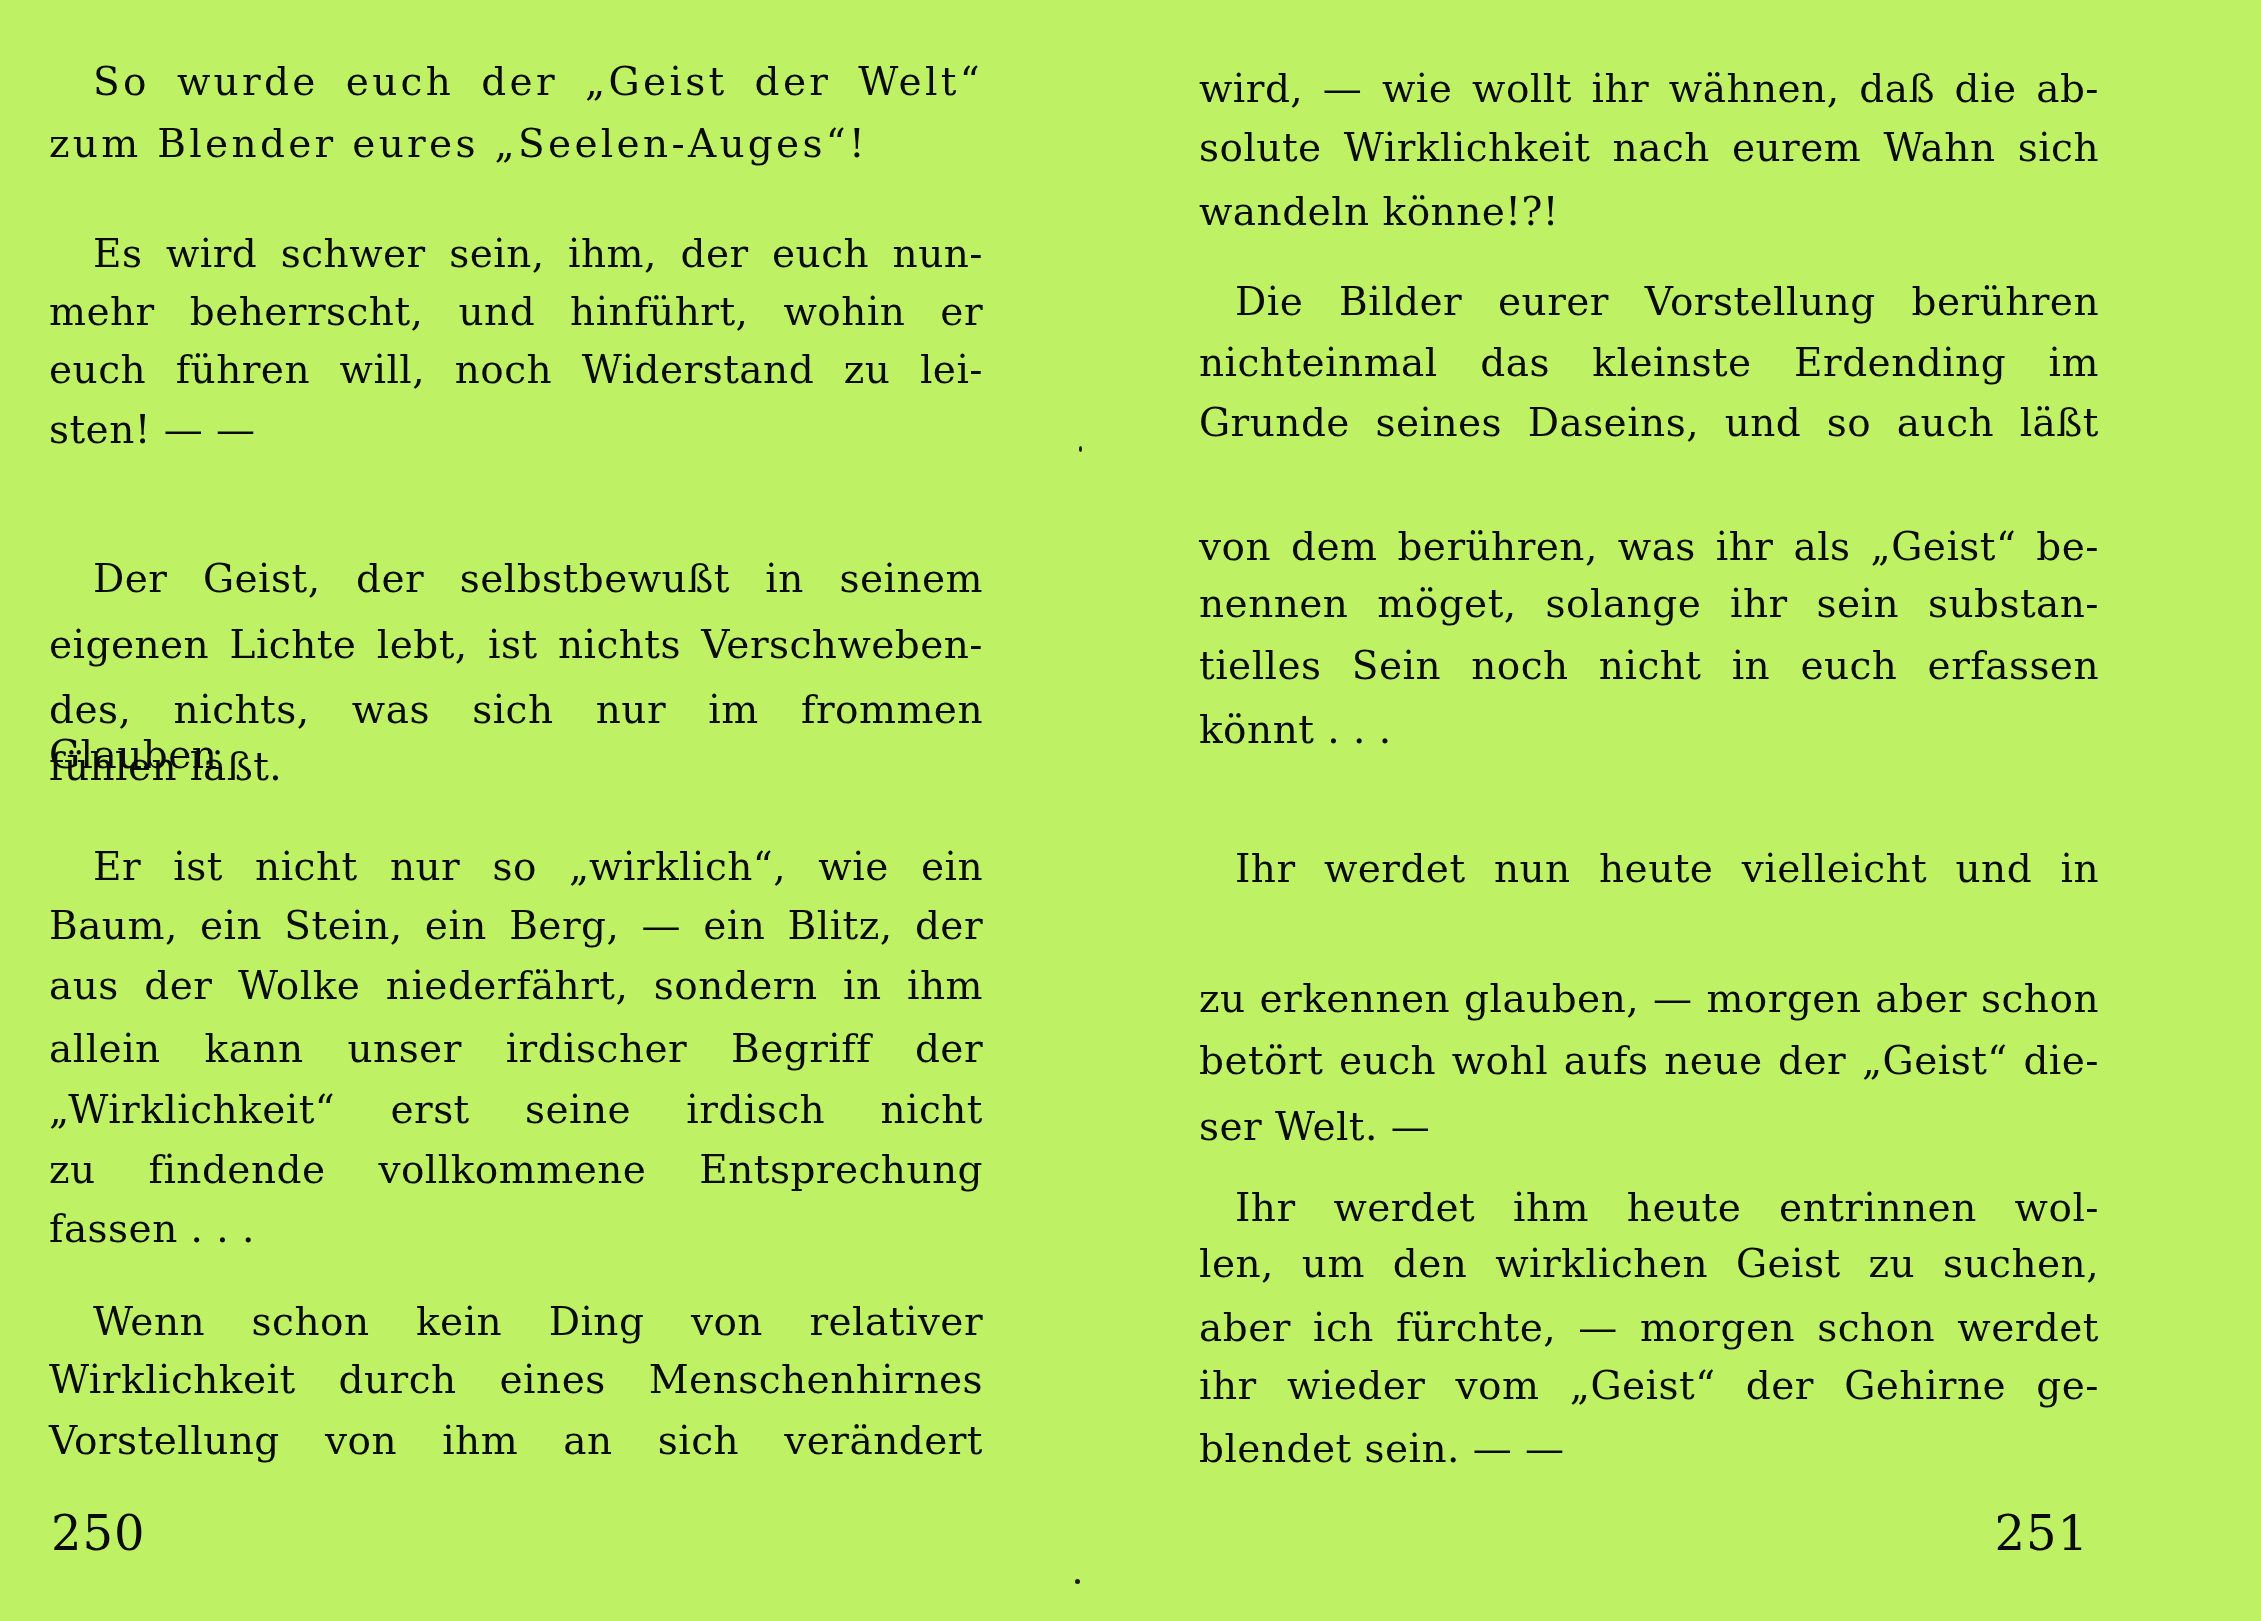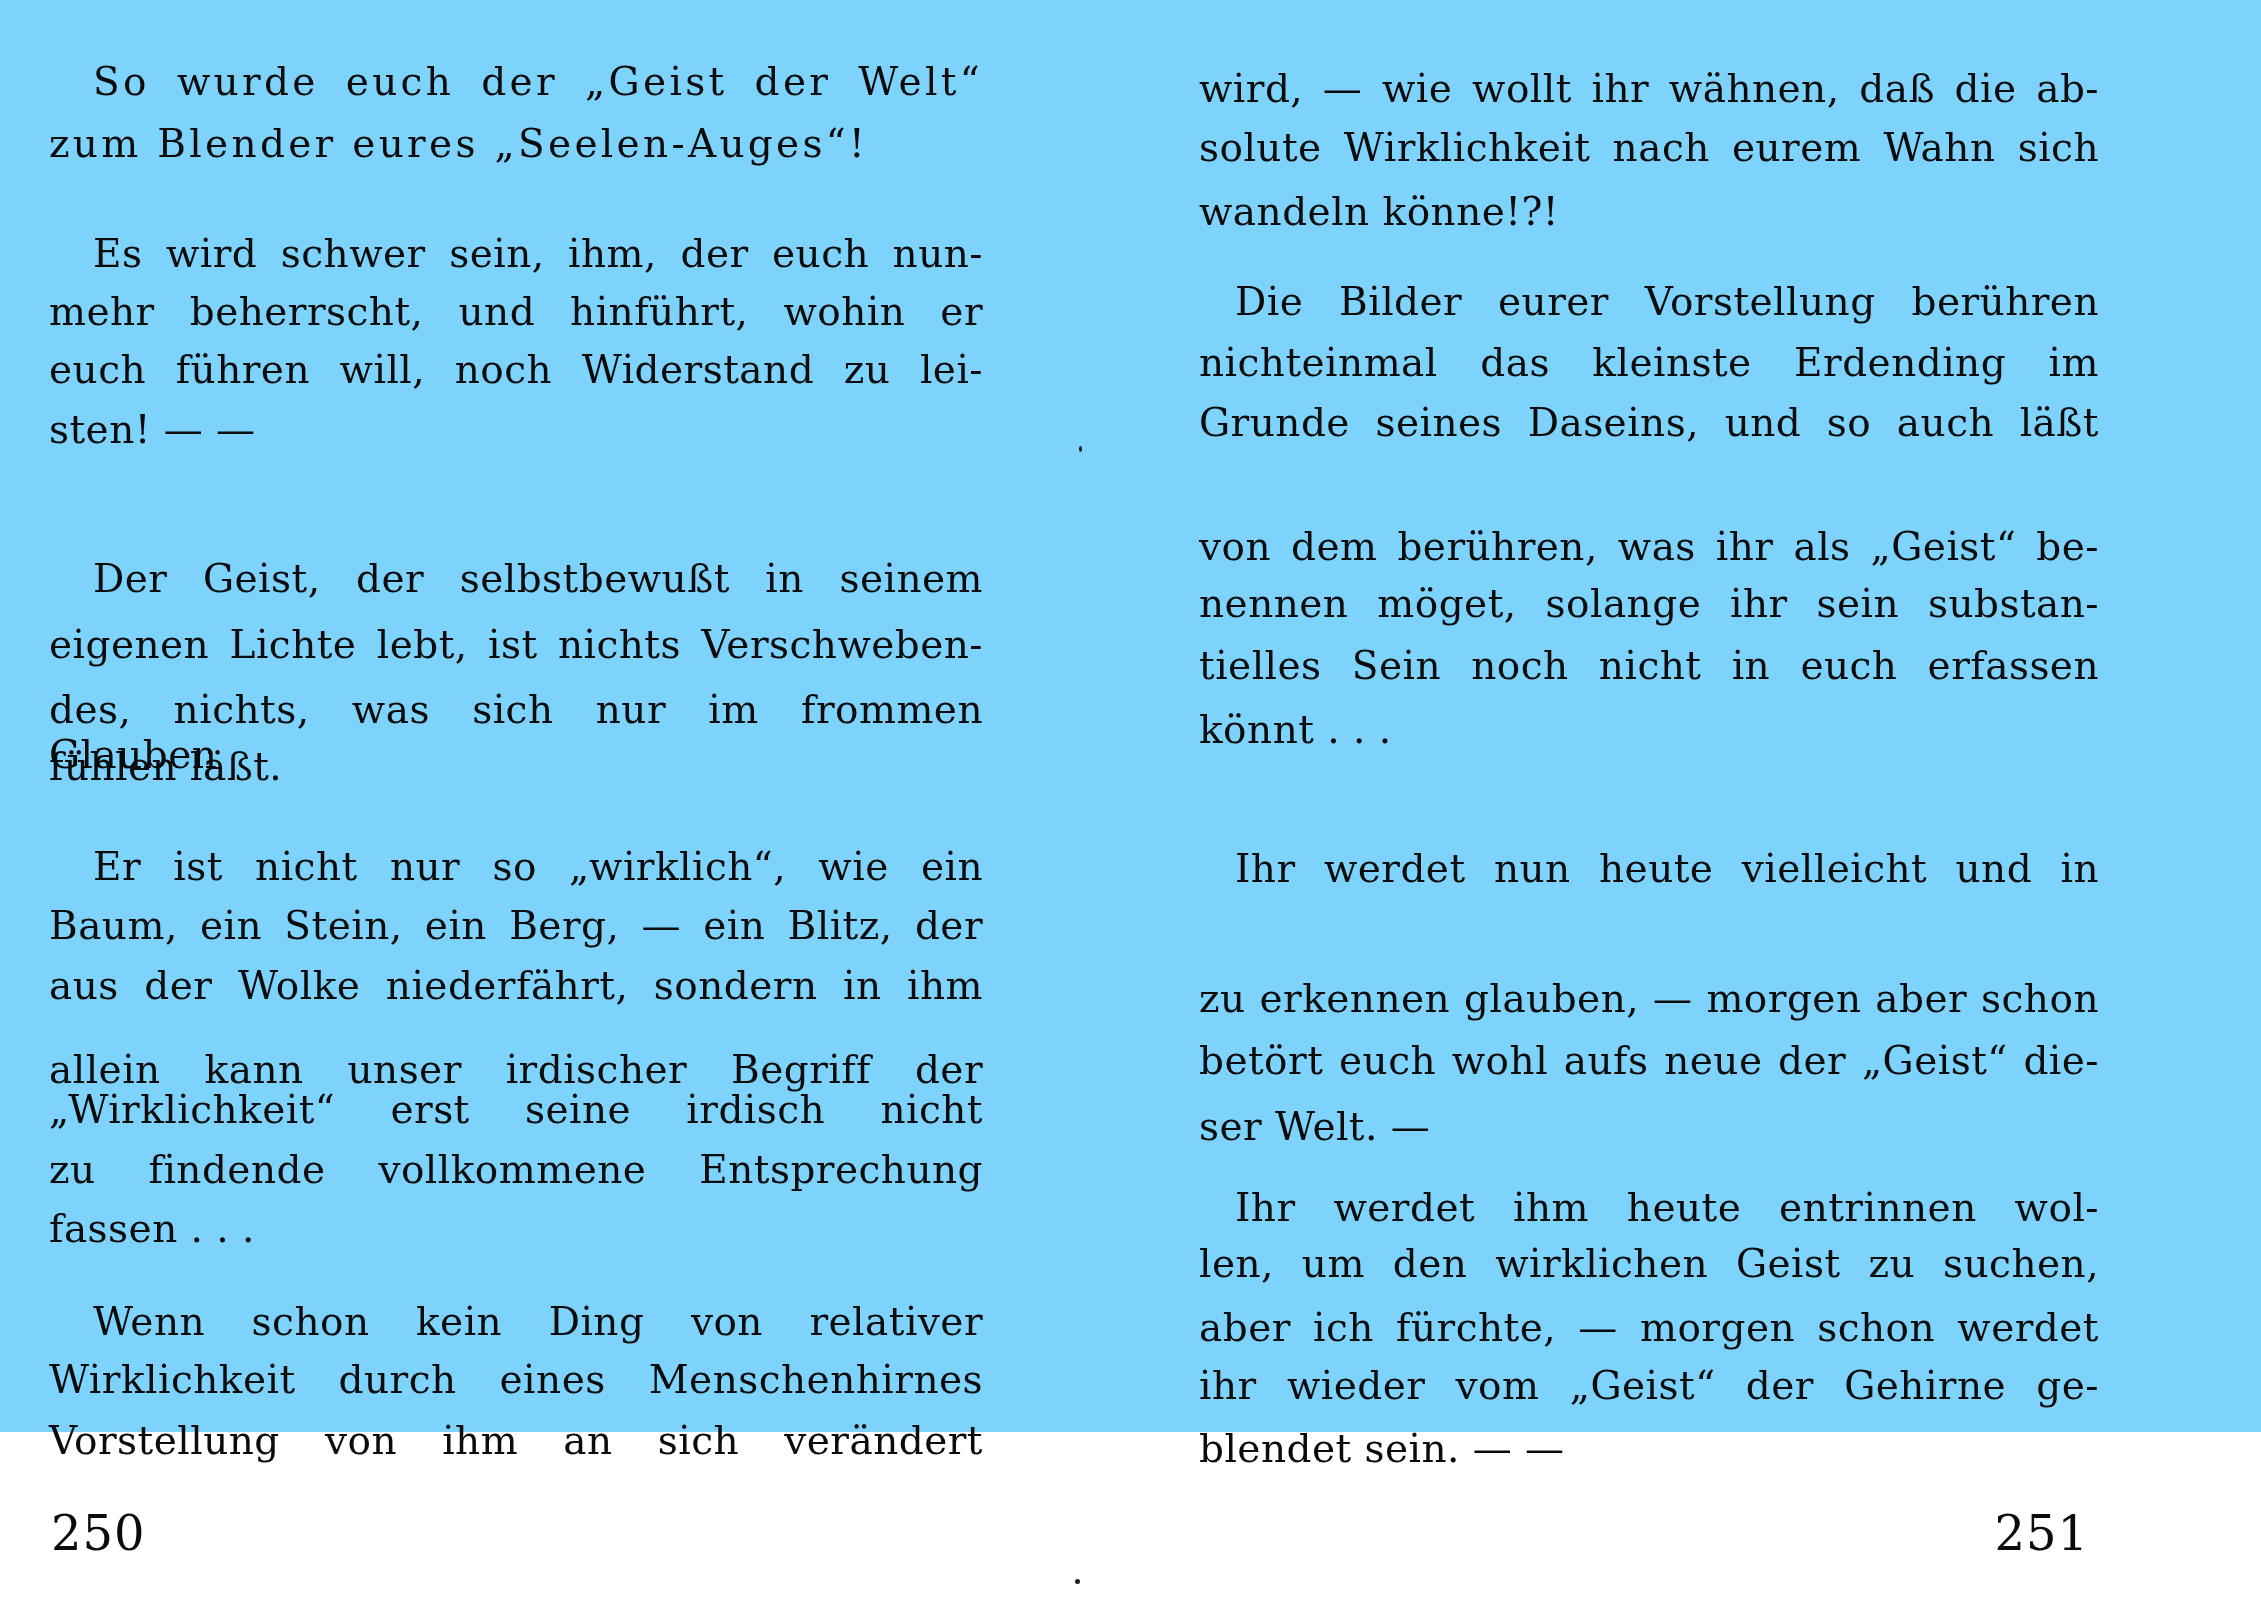--- a/index.html
+++ b/index.html
@@ -6,22 +6,22 @@
     margin: 0;
     padding: 0;
     background: #ffffff;
     width: 2261px;
     height: 1621px;
     overflow: hidden;
   }
   .spread {
     position: relative;
     width: 2261px;
-    height: 1432px;
-    background: #7dd3fc;
+    height: 1621px;
+    background: #bef264;
     font-family: "DejaVu Serif", "Liberation Serif", serif;
     color: #0b0b0b;
   }
   .col {
     position: absolute;
     top: 0;
     height: 100%;
   }
   .col-left  { left: 49px;  width: 934px; }
   .col-right { left: 1199px; width: 900px; }
@@ -77,21 +77,21 @@
     <div class="ln j" style="top:290px">mehr beherrscht, und hinführt, wohin er</div>
     <div class="ln j" style="top:348px">euch führen will, noch Widerstand zu lei-</div>
     <div class="ln" style="top:408px">sten! — —</div>
     <div class="ln j ind" style="top:557px">Der Geist, der selbstbewußt in seinem</div>
     <div class="ln j" style="top:623px">eigenen Lichte lebt, ist nichts Verschweben-</div>
     <div class="ln j" style="top:688px">des, nichts, was sich nur im frommen Glauben</div>
     <div class="ln" style="top:745px">fühlen läßt.</div>
     <div class="ln j ind" style="top:845px">Er ist nicht nur so „wirklich“, wie ein</div>
     <div class="ln j" style="top:904px">Baum, ein Stein, ein Berg, — ein Blitz, der</div>
     <div class="ln j" style="top:964px">aus der Wolke niederfährt, sondern in ihm</div>
-    <div class="ln j" style="top:1048px">allein kann unser irdischer Begriff der</div>
+    <div class="ln j" style="top:1027px">allein kann unser irdischer Begriff der</div>
     <div class="ln j" style="top:1088px">„Wirklichkeit“ erst seine irdisch nicht</div>
     <div class="ln j" style="top:1148px">zu findende vollkommene Entsprechung</div>
     <div class="ln" style="top:1207px">fassen . . .</div>
     <div class="ln j ind" style="top:1300px">Wenn schon kein Ding von relativer</div>
     <div class="ln j" style="top:1358px">Wirklichkeit durch eines Menschenhirnes</div>
     <div class="ln j" style="top:1419px">Vorstellung von ihm an sich verändert</div>
   </div>
   <div class="pageno pageno-left">250</div>
 
   <div class="col col-right">

